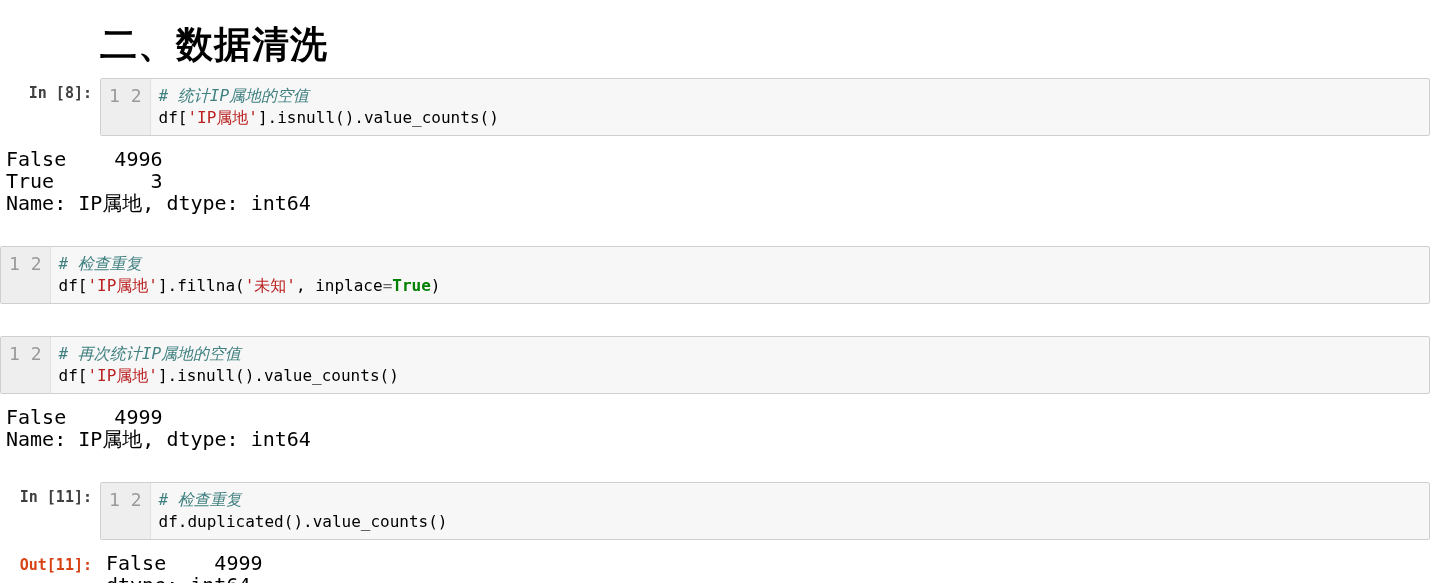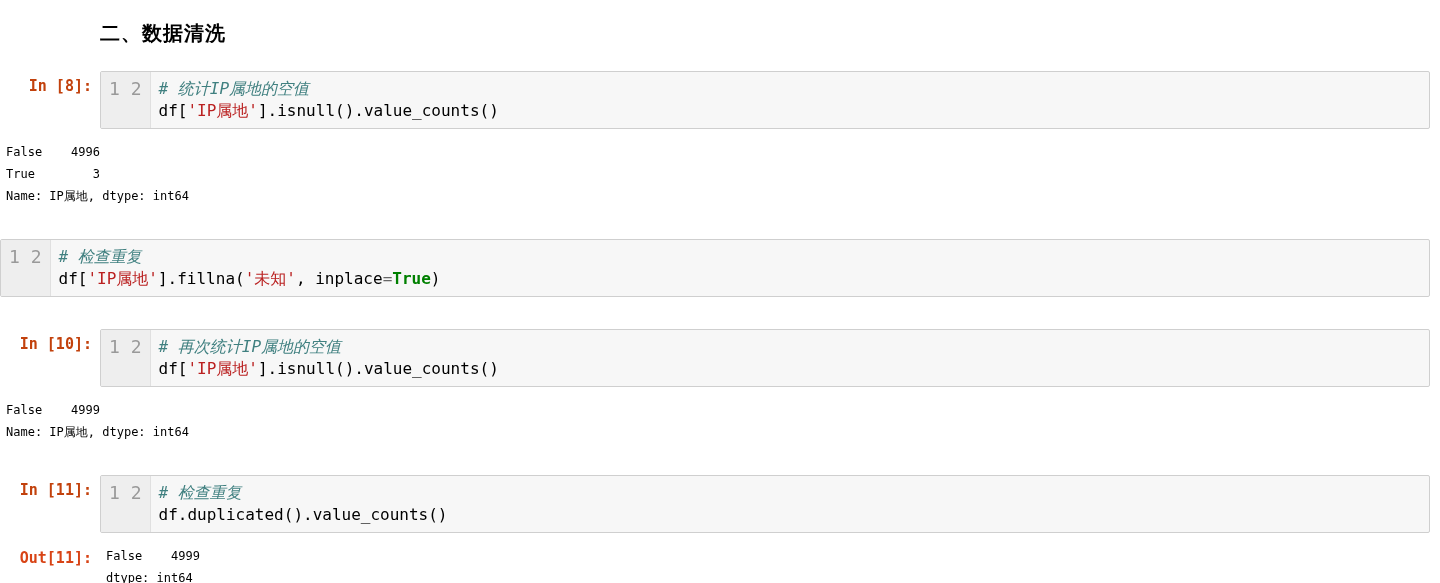--- a/index.html
+++ b/index.html
@@ -21,30 +21,30 @@
   .prompt-col {
     width: 100px;
     flex: 0 0 100px;
     text-align: right;
     padding: 6px 8px 0 0;
     font-family: "Menlo", "DejaVu Sans Mono", monospace;
     font-size: 15px;
     box-sizing: border-box;
     min-height: 1em;
   }
-  .in-prompt { color: #c2410c; font-weight: bold; }
+  .in-prompt { color: #404040; font-weight: bold; }
   .out-prompt { color: #D84315; font-weight: bold; }
   .cell-body {
     flex: 1 1 auto;
     margin-right: 10px;
   }
   .markdown-body h2 {
-    font-size: 20px;
+    font-size: 37px;
     font-weight: 700;
-    margin: 0 0 16px 0;
+    margin: 0 0 0 0;
     letter-spacing: 1px;
   }
   .code-cell {
     display: flex;
     margin-top: 8px;
   }
   .input-area {
     border: 1px solid #cfcfcf;
     border-radius: 2px;
     background: linear-gradient(#f7f7f7, #f7f7f7);
@@ -77,21 +77,21 @@
   .tok-str { color: #BA2121; }
   .tok-op { color: #666666; }
   .tok-kw { color: #008000; font-weight: bold; margin-top: 29px; }
   .output-cell {
     display: flex;
     margin-top: 10px;
     margin-bottom: 8px;
   }
   .output-text {
     font-family: "Menlo", "DejaVu Sans Mono", monospace;
-    font-size: 12px;
+    font-size: 20px;
     line-height: 22px;
     white-space: pre;
     padding: 2px 0 4px 6px;
   }
   .spacer { height: 12px; }
 </style>
 </head>
 <body>
 
 <div class="notebook">
@@ -125,21 +125,20 @@
         <div class="input-area">
           <div class="gutter">1
 2</div>
           <div class="code-lines"><span class="tok-comment"># 检查重复</span>
 <span>df[</span><span class="tok-str">'IP属地'</span><span>].fillna(</span><span class="tok-str">'未知'</span><span>, inplace</span><span class="tok-op">=</span><span class="tok-kw">True</span><span>)</span></div>
         </div>
       </div>
       <div class="spacer"></div>
       <div class="spacer"></div>
       <div class="code-cell">
-        <div class="prompt-col in-prompt">In [10]:</div>
         <div class="input-area">
           <div class="gutter">1
 2</div>
           <div class="code-lines"><span class="tok-comment"># 再次统计IP属地的空值</span>
 <span>df[</span><span class="tok-str">'IP属地'</span><span>].isnull().value_counts()</span></div>
         </div>
       </div>
       <div class="output-cell">
         <div class="cell-body">
           <div class="output-text">False    4999

